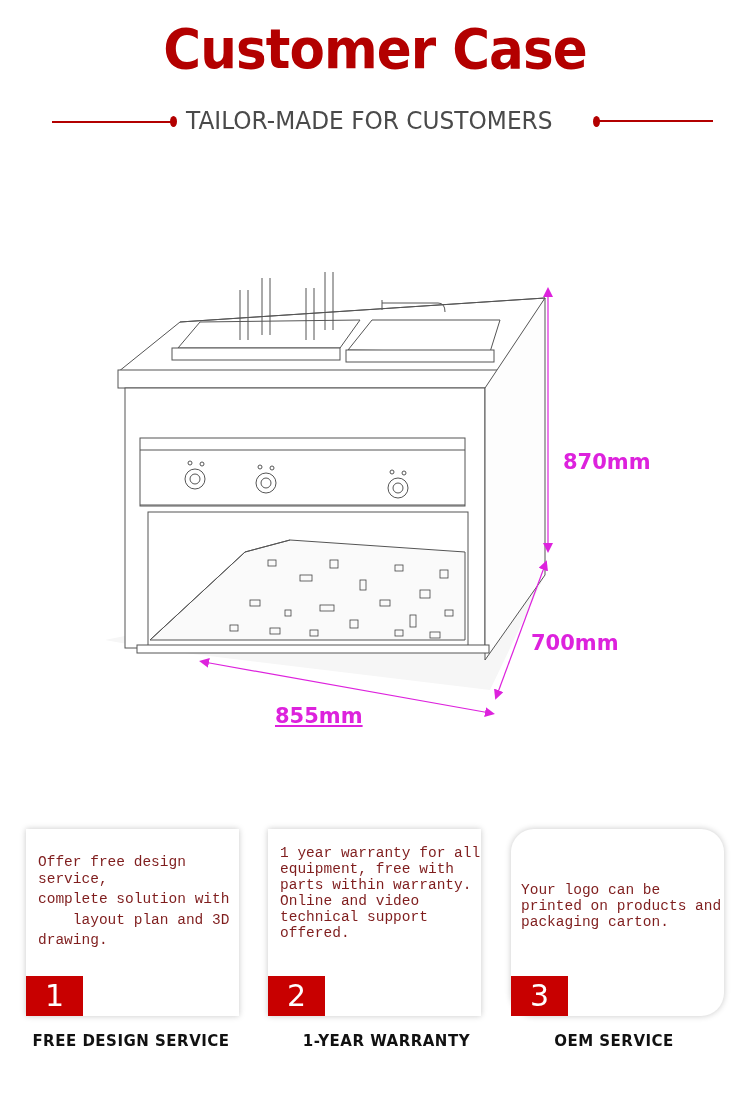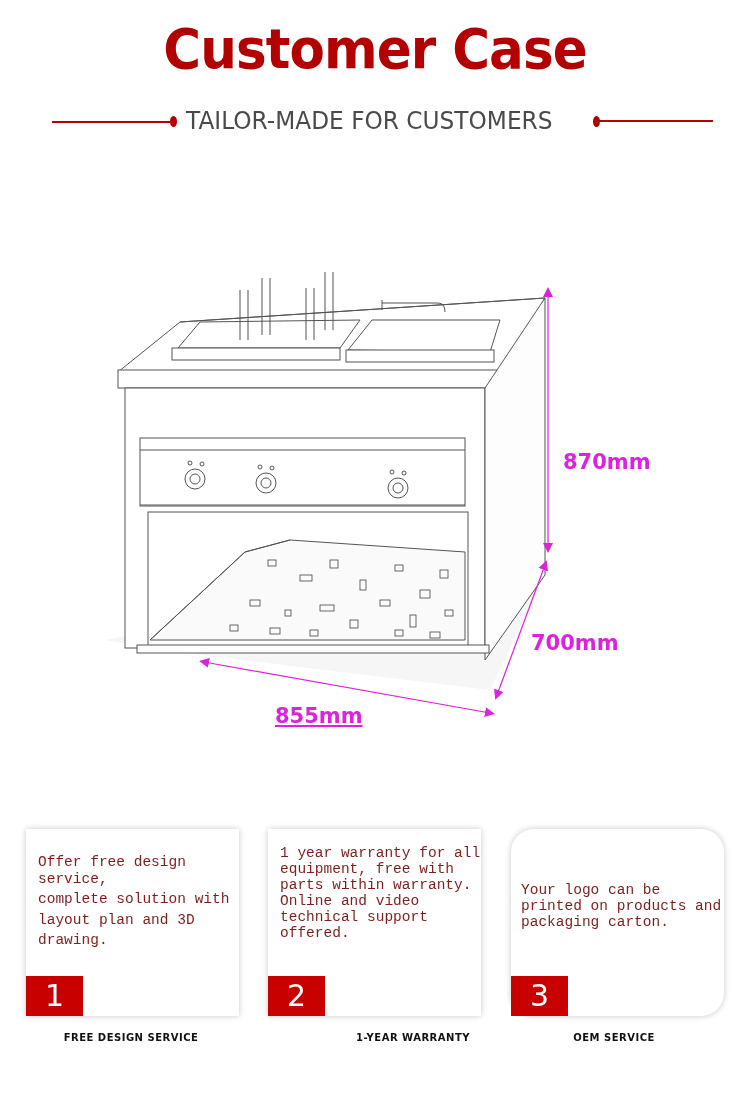--- a/index.html
+++ b/index.html
@@ -7,21 +7,21 @@
   .title { position:absolute; left:0; top:14px; width:750px; text-align:center; font-family:"DejaVu Sans", sans-serif; font-weight:bold; font-size:56px; letter-spacing:-1px; color:#b30000; line-height:70px; transform:scaleX(0.92); }
   .subtitle-row { position:absolute; left:0; top:104px; width:634px; height:36px; }
   .line { position:absolute; height:2px; background:#b30000; top:17px; }
   .dot { position:absolute; width:7px; height:11px; border-radius:50%; background:#b30000; top:12px; }
   .subtitle { position:absolute; left:186px; top:2px; width:390px; font-family:"DejaVu Sans", sans-serif; font-size:25px; color:#4a4a4a; letter-spacing:0px; transform:scaleX(0.93); transform-origin:left center; white-space:nowrap; }
   .drawing { position:absolute; left:0; top:240px; width:750px; height:500px; }
   .dim { position:absolute; font-family:"DejaVu Sans", sans-serif; font-weight:bold; font-size:21px; color:#dd22dd; }
   .card { position:absolute; top:829px; width:213px; height:187px; background:#ffffff; box-shadow:0 0 6px rgba(0,0,0,0.22); }
   .card-text { position:absolute; left:12px; font-family:Liberation Mono, monospace; font-size:14.5px; line-height:16.5px; color:#7f1d1d; }
   .num { position:absolute; left:0; bottom:0; width:57px; height:40px; background:#c80000; color:#fff; font-family:"DejaVu Sans", sans-serif; font-size:30px; line-height:40px; text-align:center; }
-  .label { position:absolute; top:1032px; width:230px; text-align:center; font-family:"DejaVu Sans", sans-serif; font-weight:bold; font-size:10px; letter-spacing:0.5px; color:#111; }
+  .label { position:absolute; top:1032px; width:230px; text-align:center; font-family:"DejaVu Sans", sans-serif; font-weight:bold; font-size:15px; letter-spacing:0.5px; color:#111; }
 </style>
 </head>
 <body>
 
 <div class="title">Customer Case</div>
 
 <div class="subtitle-row">
   <div class="line" style="left:52px;width:120px;"></div>
   <div class="dot" style="left:170px;"></div>
   <div class="subtitle">TAILOR-MADE FOR CUSTOMERS</div>
@@ -121,21 +121,21 @@
 
 <div class="dim" style="left:563px;top:407px;margin-top:43px;">870mm</div>
 <div class="dim" style="left:531px;top:631px;">700mm</div>
 <div class="dim" style="left:275px;top:704px;text-decoration:underline;">855mm</div>
 
 <div class="card" style="left:26px;">
   <div class="card-text" style="top:25px;">
     <div>Offer free design</div>
     <div>service,</div>
     <div style="margin-top:4px;">complete solution with</div>
-    <div style="margin-top:4px;">layout plan and 3D</div>
+    <div style="margin-top:4px;text-align:right;">layout plan and 3D</div>
     <div style="margin-top:4px;">drawing.</div>
   </div>
   <div class="num">1</div>
 </div>
 <div class="label" style="left:16px;">FREE DESIGN SERVICE</div>
 
 <div class="card" style="left:268px;">
   <div class="card-text" style="top:16px;line-height:16px;">
     <div>1 year warranty for all</div>
     <div>equipment, free with</div>

